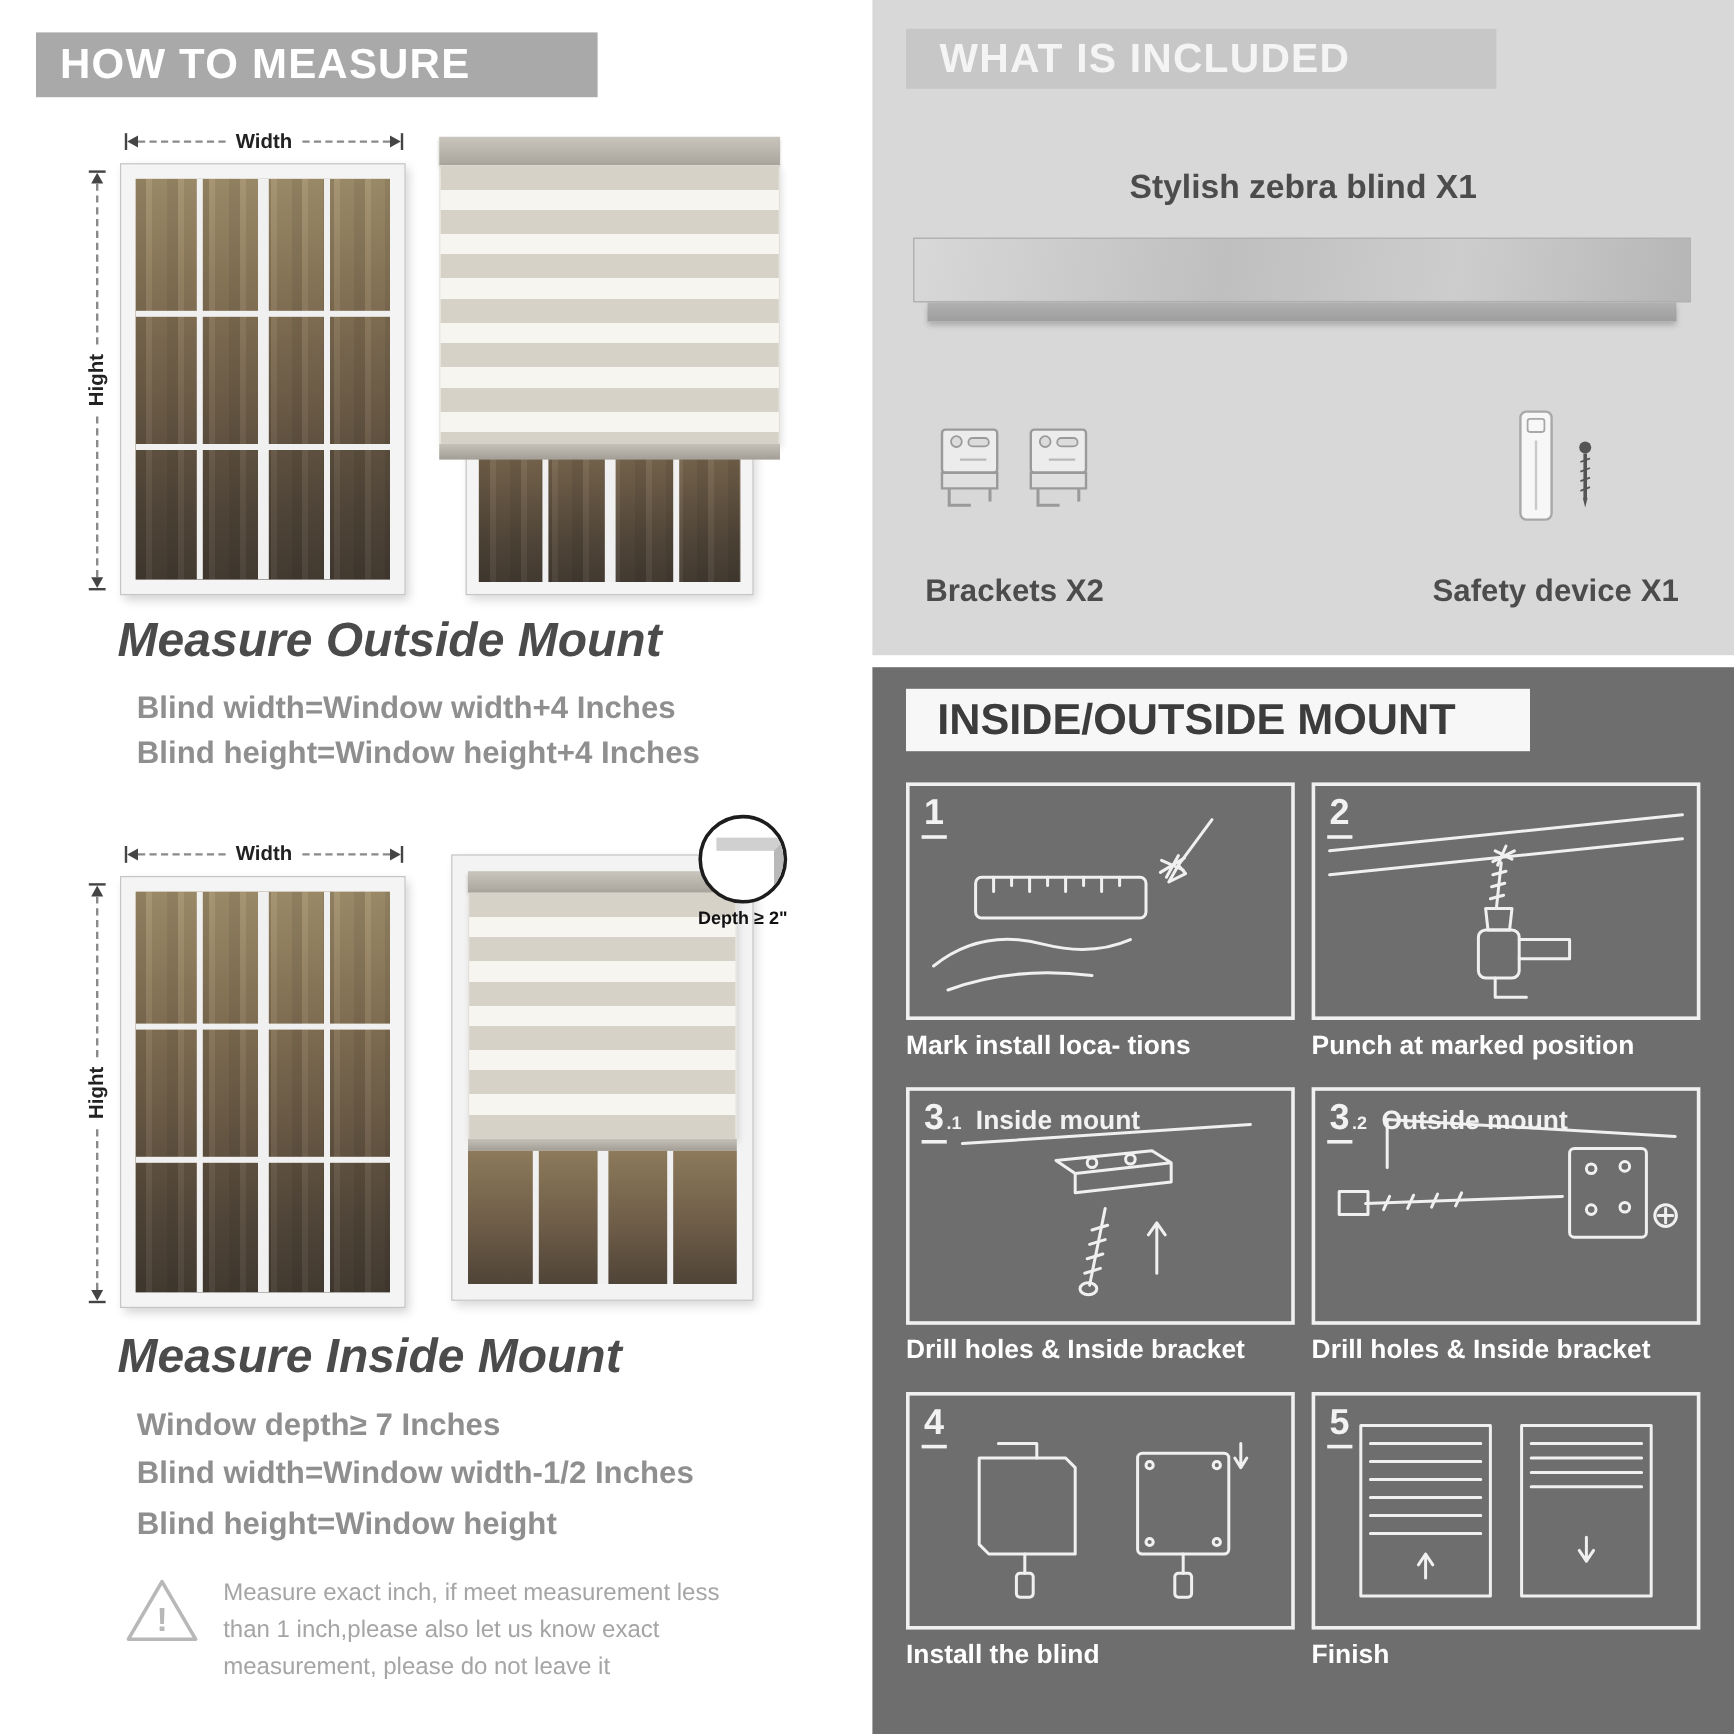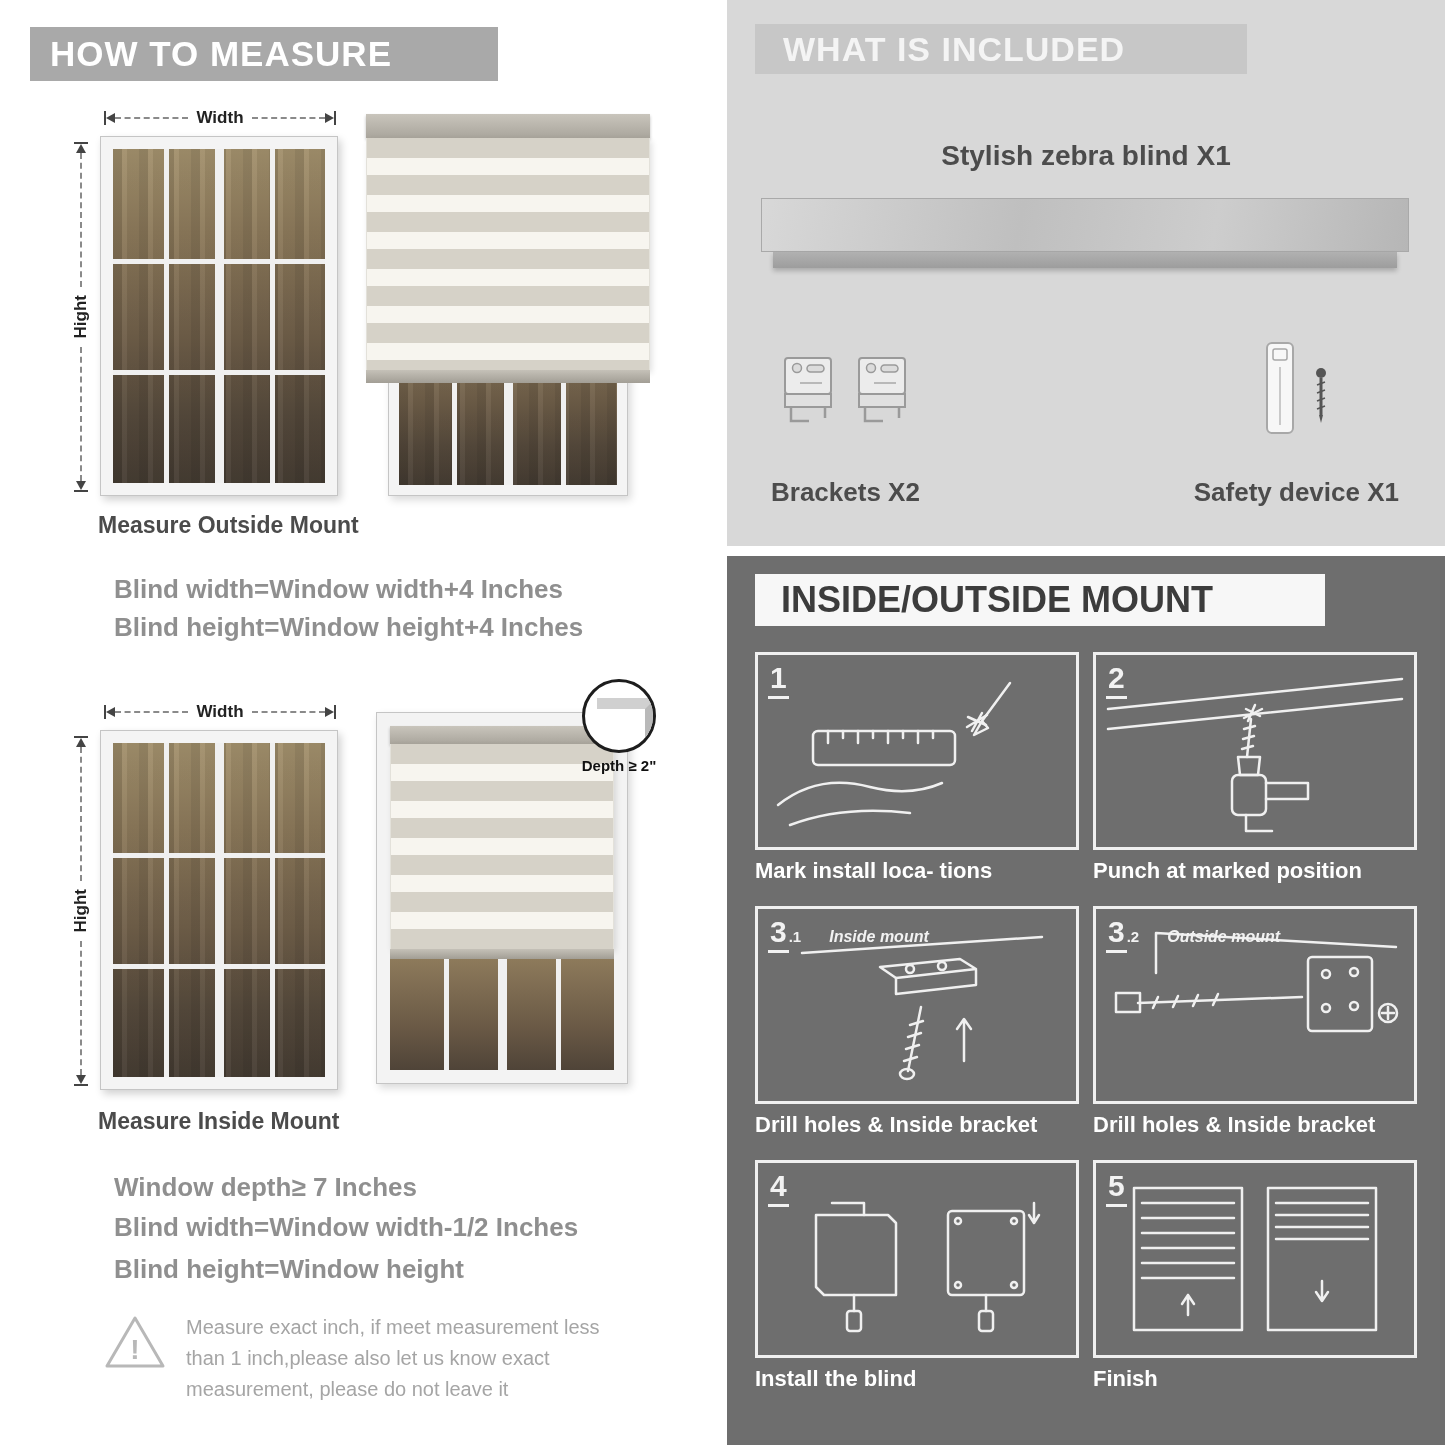--- a/index.html
+++ b/index.html
@@ -59,21 +59,21 @@
   .bi-inner .bottomrail-sm{height:10px;}
   .bi-glass{flex:1;position:relative;overflow:hidden;
             background:linear-gradient(180deg,#8d7a5b 0%,#6b5a46 60%,#4f4438 100%);}
   .depth-callout{position:absolute;right:-44px;top:-34px;width:104px;text-align:center;z-index:4;}
   .d-circle{width:74px;height:74px;margin:0 auto;border-radius:50%;border:3px solid #1d1d1d;background:#fff;
             position:relative;overflow:hidden;box-sizing:border-box;}
   .d-corner{position:absolute;left:12px;top:16px;width:48px;height:42px;
             border-top:11px solid #d0d0d0;border-right:11px solid #b9b9b9;}
   .d-label{margin-top:4px;font-size:15px;font-weight:700;color:#111;white-space:nowrap;}
 
-  .mtitle{position:absolute;left:98px;margin:0;font-size:23px;font-weight:700;color:#4b4b4b;}
+  .mtitle{position:absolute;left:98px;margin:0;font-size:40px;font-weight:700;color:#4b4b4b;font-style:italic;}
   .h-outside{top:512px;} .h-inside{top:1108px;}
   .line{position:absolute;left:100px;margin:14px;font-size:26px;font-weight:700;color:#8f8f8f;}
   .l1{top:560px}.l2{top:598px}.l3{top:1158px}.l4{top:1198px}.l5{top:1240px}
 
   .warning{position:absolute;left:102px;top:1312px;width:545px;display:flex;gap:18px;align-items:flex-start;}
   .warn-text{font-size:20px;color:#a5a5a5;line-height:1.55;width:445px;}
 
   
   .right-top{position:absolute;left:727px;top:0;width:718px;height:546px;background:#d8d8d8;}
   .inc-header{position:absolute;left:28px;top:24px;width:492px;height:50px;background:#c7c7c7;color:#f4f4f4;
@@ -84,30 +84,30 @@
            border:1px solid #a9a9a9;box-sizing:border-box;}
   .hr-lip{height:16px;margin:0 12px;background:linear-gradient(180deg,#b1b1b1,#9d9d9d);
           box-shadow:0 3px 5px rgba(0,0,0,0.22);}
   .inc-items{position:absolute;left:34px;top:312px;width:648px;height:196px;display:flex;justify-content:space-between;padding:0 10px;box-sizing:border-box;gap:33px;}
   .inc-item{display:flex;flex-direction:column;align-items:center;justify-content:flex-end;}
   .inc-item .graphic{flex:1;display:flex;align-items:center;gap:14px;}
   .inc-label{font-size:26px;font-weight:700;color:#4c4c4c;margin-top:8px;white-space:nowrap;}
 
   
   .right-bottom{position:absolute;left:727px;top:556px;width:718px;height:889px;background:#6e6e6e;}
-  .mount-header{position:absolute;left:28px;top:18px;width:570px;height:52px;background:#f7f7f7;color:#3c3c3c;
+  .mount-header{position:absolute;left:28px;top:18px;width:520px;height:52px;background:#f7f7f7;color:#3c3c3c;
                 font-size:36px;font-weight:700;line-height:52px;padding-left:26px;box-sizing:border-box;}
   .steps-grid{position:absolute;left:28px;top:96px;width:662px;display:grid;
               grid-template-columns:324px 324px;column-gap:14px;row-gap:22px;}
   .panel{position:relative;height:198px;border:3px solid #f0f0f0;box-sizing:border-box;}
   .panel svg{position:absolute;inset:0;width:100%;height:100%;}
   .badge{position:absolute;top:6px;left:10px;display:flex;align-items:baseline;color:#f2f2f2;z-index:2;}
   .badge .num{font-size:30px;font-weight:700;border-bottom:3px solid #f2f2f2;padding:0 2px 1px;}
   .badge .sub{font-size:15px;font-weight:700;}
-  .badge .steptitle{font-size:16px;font-weight:700;margin-left:28px;font-style:italic;}
+  .badge .steptitle{font-size:22px;font-weight:700;margin-left:12px;}
   .caption{margin-top:8px;color:#fff;font-size:22px;font-weight:700;}
 </style>
 </head>
 <body>
 
 <div class="canvas">
 
   <section class="left">
     <div class="banner">HOW TO MEASURE</div>
 

